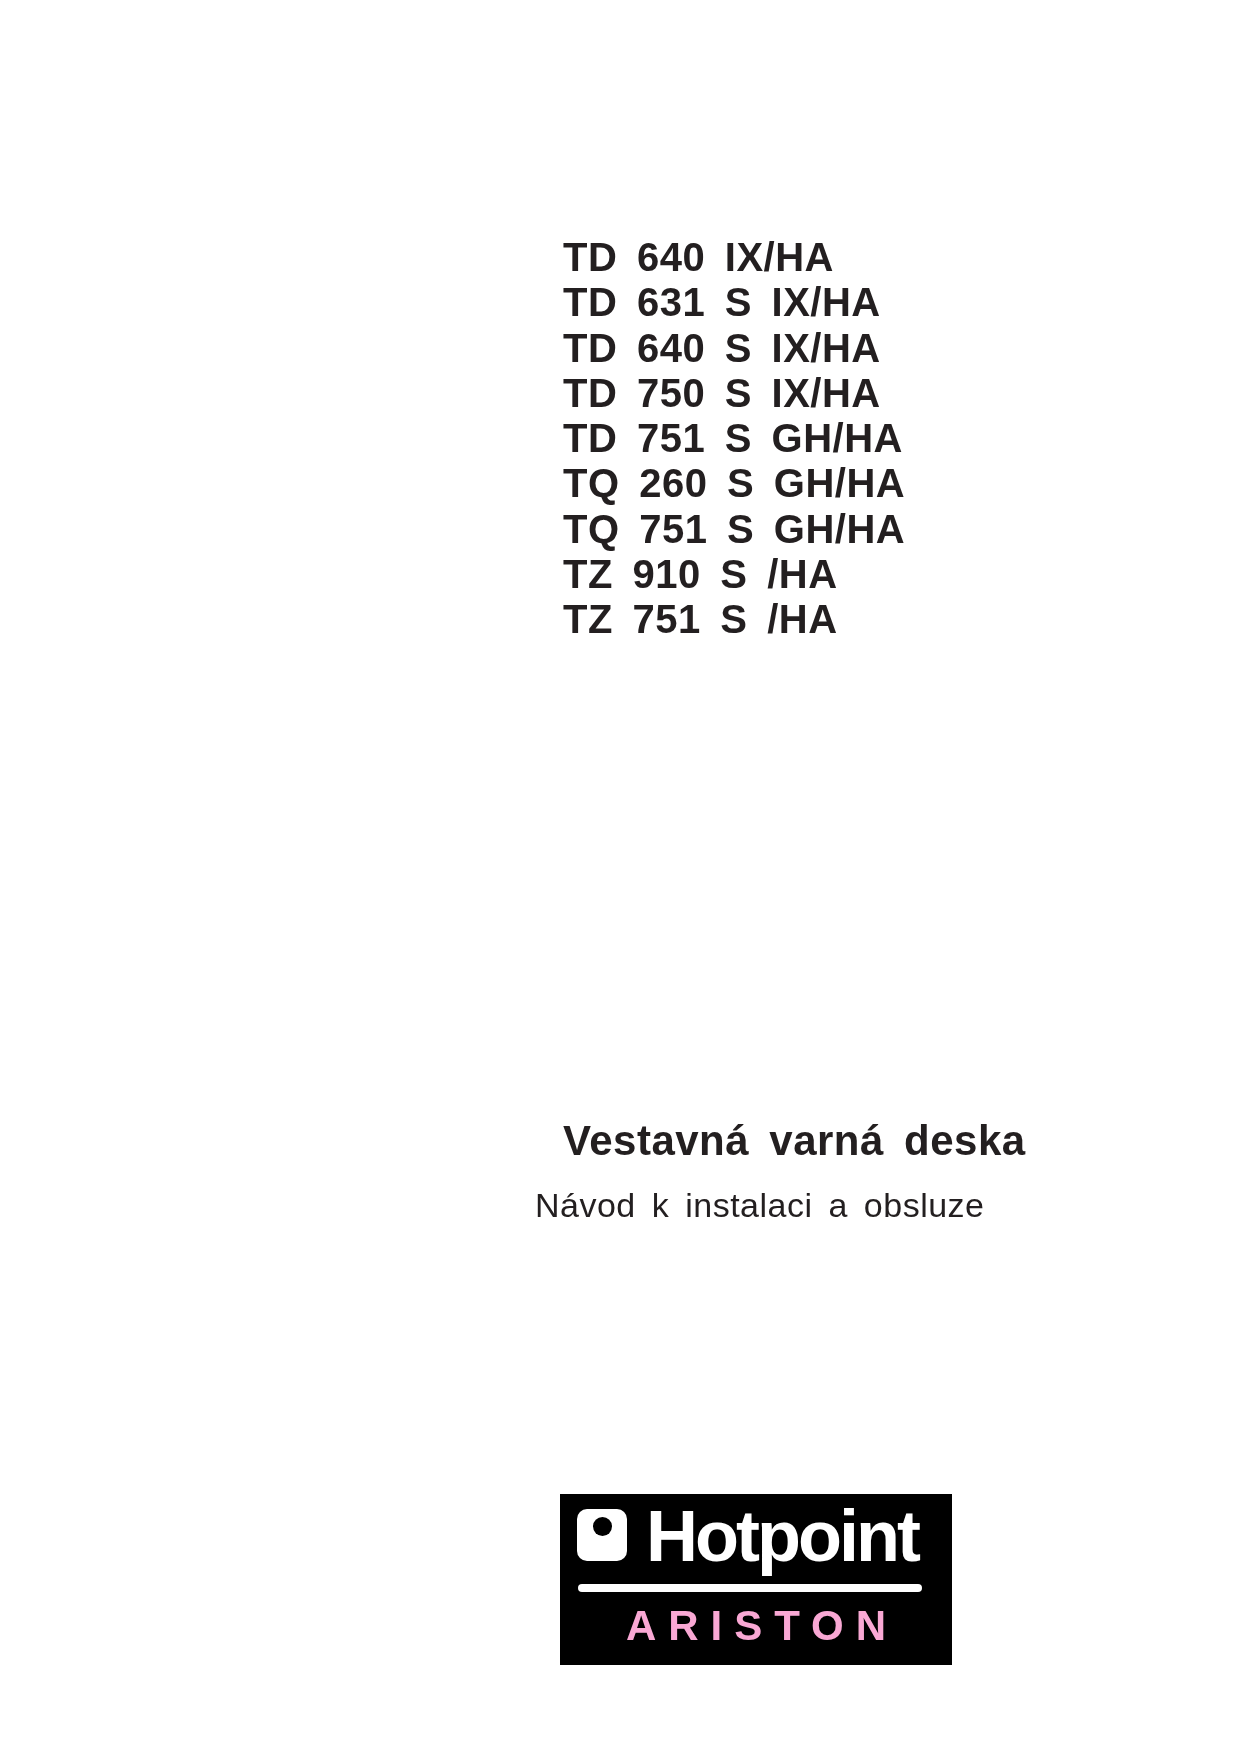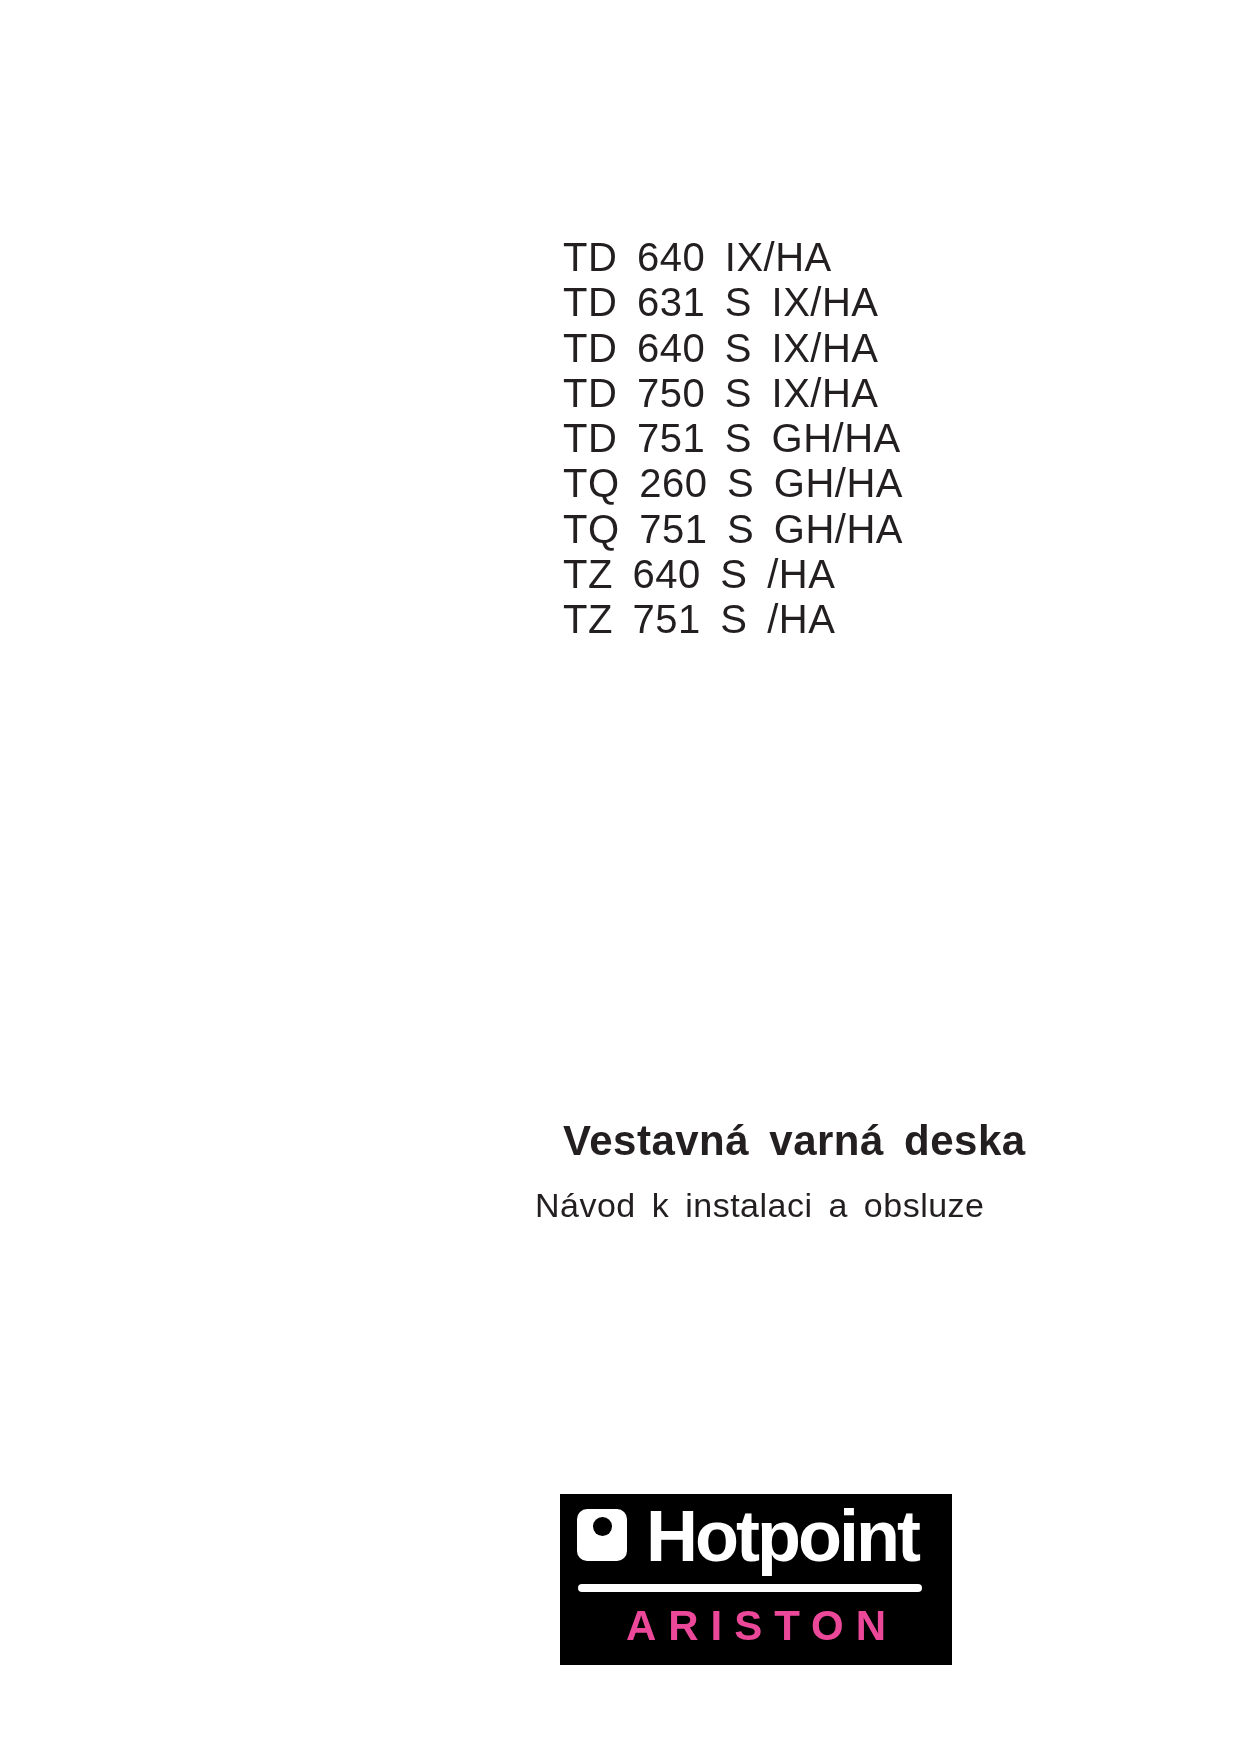--- a/index.html
+++ b/index.html
@@ -13,21 +13,21 @@
     color: #231f20;
     overflow: hidden;
   }
   .models {
     position: absolute;
     left: 563px;
     top: 235px;
   }
   .model-line {
     font-size: 40px;
-    font-weight: normal;
+    font-weight: bold;
     line-height: 45.3px;
     letter-spacing: 0.5px;
     word-spacing: 8px;
     white-space: nowrap;
   }
   .doc-title {
     position: absolute;
     left: 563px;
     top: 1117px;
     font-size: 42px;
@@ -96,38 +96,38 @@
     position: absolute;
     left: 0;
     right: 0;
     top: 111px;
     font-size: 42px;
     line-height: 42px;
     font-weight: bold;
     letter-spacing: 12px;
     padding-left: 12px;
     text-align: center;
-    color: #ec4899;
+    color: #f9a8d4;
     white-space: nowrap;
   }
 </style>
 </head>
 <body>
 
 <div class="page">
 
   <div class="models">
     <div class="model-line">TD 640 IX/HA</div>
     <div class="model-line">TD 631 S IX/HA</div>
     <div class="model-line">TD 640 S IX/HA</div>
     <div class="model-line">TD 750 S IX/HA</div>
     <div class="model-line">TD 751 S GH/HA</div>
     <div class="model-line">TQ 260 S GH/HA</div>
     <div class="model-line">TQ 751 S GH/HA</div>
-    <div class="model-line">TZ 640 S /HA</div>
+    <div class="model-line">TZ 910 S /HA</div>
     <div class="model-line">TZ 751 S /HA</div>
   </div>
 
   <div class="doc-title">Vestavná varná deska</div>
 
   <div class="doc-subtitle">Návod k instalaci a obsluze</div>
 
   <div class="logo">
     <div class="logo-square">
       <div class="logo-dot"></div>

